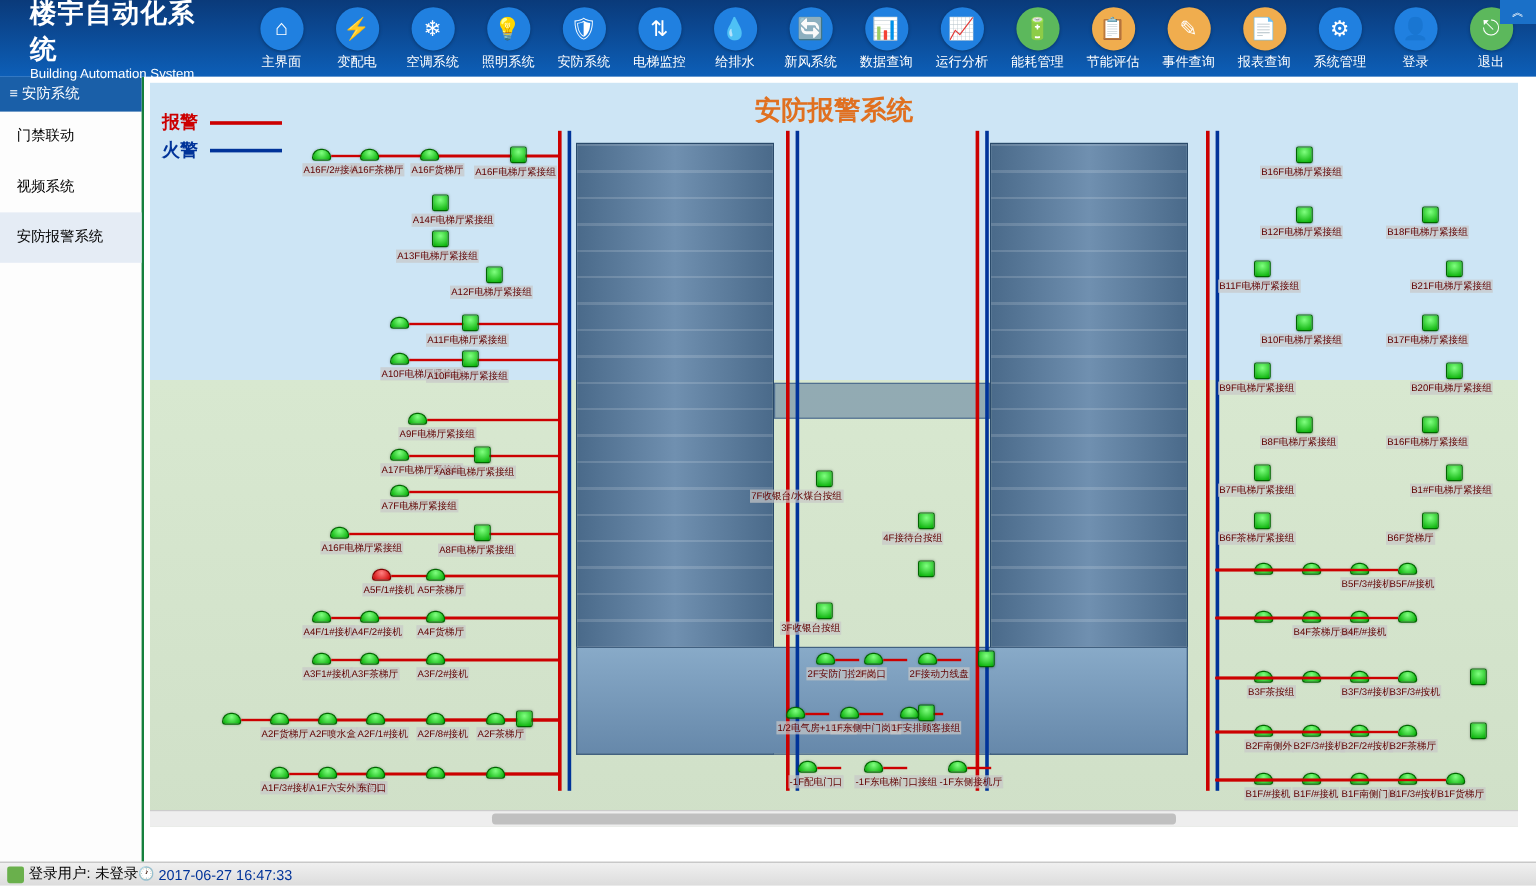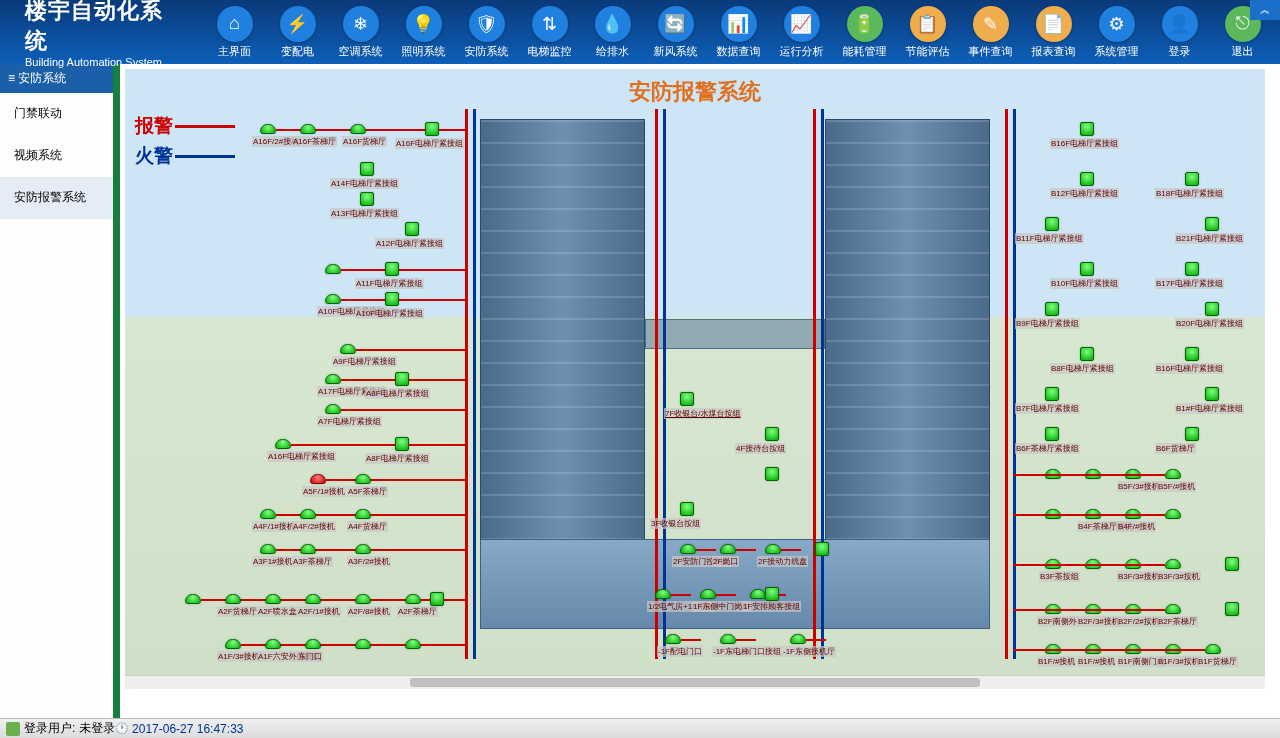--- a/index.html
+++ b/index.html
@@ -12,29 +12,29 @@
 .header-title .en { font-size: 11px; display: block; }
 .header-icons { display: flex; gap: 8px; margin-left: 20px; flex: 1; }
 .header-icon { width: 55px; display: flex; flex-direction: column; align-items: center; cursor: pointer; }
 .header-icon .icon-circle { width: 36px; height: 36px; background: #2080e0; border-radius: 50%; display: flex; align-items: center; justify-content: center; color: #fff; font-size: 18px; box-shadow: 0 1px 3px rgba(0,0,0,0.3); }
 .header-icon .icon-circle.green { background: #5cb85c; }
 .header-icon .icon-circle.orange { background: #f0ad4e; }
 .header-icon .label { color: #fff; font-size: 11px; margin-top: 2px; white-space: nowrap; }
 .header-corner { position: absolute; right: 0; top: 0; width: 30px; height: 20px; background: #1a70c8; display: flex; align-items: center; justify-content: center; color: #fff; font-size: 10px; }
 
 
-.sidebar { width: 120px; height: 654px; float: left; background: #fdfdfd; border-right: 7px solid #15803d; }
+.sidebar { width: 120px; height: 654px; float: left; background: #fdfdfd; border-right: 2px solid #15803d; }
 .sidebar-header { background: #1a5fa8; color: #fff; padding: 6px 8px; font-size: 12px; }
 .sidebar-item { padding: 12px 14px; font-size: 12px; cursor: pointer; border-bottom: 1px solid transparent; }
 .sidebar-item.active { background: #e5ecf5; }
 
 
 .main { margin-left: 120px; height: 654px; position: relative; overflow: auto; background: #fff; }
 .main-title { position: absolute; top: 8px; left: 50%; transform: translateX(-50%); font-size: 22px; color: #e07020; font-weight: bold; }
-.legend { position: absolute; top: 44px; left: 10px; font-size: 19px; }
+.legend { position: absolute; top: 24px; left: 10px; font-size: 15px; }
 .legend-row { display: flex; align-items: center; margin-bottom: 4px; }
 .legend-label { width: 40px; font-weight: bold; }
 .legend-line { width: 60px; height: 3px; }
 .legend-row.alarm .legend-label { color: #c00; }
 .legend-row.alarm .legend-line { background: #c00; }
 .legend-row.fire .legend-label { color: #003399; }
 .legend-row.fire .legend-line { background: #003399; }
 
 .diagram { position: relative; width: 1140px; height: 620px; margin-left: 5px; margin-top: 5px; }
 
@@ -194,21 +194,21 @@
         <div style="position: absolute; top: 60px; height: 2px; background: rgb(204, 0, 0); left: 151px; width: 189px;"></div>
         <div class="sensor" style="left: 175px; top: 55px;"></div>
         <div class="sensor-label" style="left: 167px; top: 67px;">A16F茶梯厅</div>
         <div style="position: absolute; top: 60px; height: 2px; background: rgb(204, 0, 0); left: 191px; width: 149px;"></div>
         <div class="sensor" style="left: 225px; top: 55px;"></div>
         <div class="sensor-label" style="left: 217px; top: 67px;">A16F货梯厅</div>
         <div style="position: absolute; top: 60px; height: 2px; background: rgb(204, 0, 0); left: 241px; width: 99px;"></div>
         <div class="sensor sq" style="left: 300px; top: 53px;"></div>
         <div class="sensor-label" style="left: 270px; top: 69px;">A16F电梯厅紧接组</div>
         <div class="sensor sq" style="left: 235px; top: 93px;"></div>
-        <div class="sensor-label" style="left: 205px; top: 109px;">A14F电梯厅紧接组</div>
+        <div class="sensor-label" style="left: 218px; top: 109px;">A14F电梯厅紧接组</div>
         <div class="sensor sq" style="left: 235px; top: 123px;"></div>
         <div class="sensor-label" style="left: 205px; top: 139px;">A13F电梯厅紧接组</div>
         <div class="sensor sq" style="left: 280px; top: 153px;"></div>
         <div class="sensor-label" style="left: 250px; top: 169px;">A12F电梯厅紧接组</div>
         <div class="sensor" style="left: 200px; top: 195px;"></div>
         <div style="position: absolute; top: 200px; height: 2px; background: rgb(204, 0, 0); left: 216px; width: 124px;"></div>
         <div class="sensor sq" style="left: 260px; top: 193px;"></div>
         <div class="sensor-label" style="left: 230px; top: 209px;">A11F电梯厅紧接组</div>
         <div class="sensor" style="left: 200px; top: 225px;"></div>
         <div class="sensor-label" style="left: 192px; top: 237px;">A10F电梯厅紧接组</div>
@@ -370,21 +370,21 @@
         <div class="sensor" style="left: 1000px; top: 575px;"></div>
         <div class="sensor-label" style="left: 992px; top: 587px;">B1F南侧门岗</div>
         <div style="position: absolute; top: 580px; height: 2px; background: rgb(204, 0, 0); left: 888px; width: 112px;"></div>
         <div class="sensor" style="left: 1040px; top: 575px;"></div>
         <div class="sensor-label" style="left: 1032px; top: 587px;">B1F/3#按机</div>
         <div style="position: absolute; top: 580px; height: 2px; background: rgb(204, 0, 0); left: 888px; width: 152px;"></div>
         <div class="sensor" style="left: 1080px; top: 575px;"></div>
         <div class="sensor-label" style="left: 1072px; top: 587px;">B1F货梯厅</div>
         <div style="position: absolute; top: 580px; height: 2px; background: rgb(204, 0, 0); left: 888px; width: 192px;"></div>
         <div class="sensor sq" style="left: 555px; top: 323px;"></div>
-        <div class="sensor-label" style="left: 539px; top: 339px; text-decoration: underline;">7F收银台/水煤台按组</div>
+        <div class="sensor-label" style="left: 500px; top: 339px;">7F收银台/水煤台按组</div>
         <div class="sensor sq" style="left: 640px; top: 358px;"></div>
         <div class="sensor-label" style="left: 610px; top: 374px;">4F接待台按组</div>
         <div class="sensor sq" style="left: 640px; top: 398px;"></div>
         <div class="sensor sq" style="left: 555px; top: 433px;"></div>
         <div class="sensor-label" style="left: 525px; top: 449px;">3F收银台按组</div>
         <div class="sensor" style="left: 555px; top: 475px;"></div>
         <div class="sensor-label" style="left: 547px; top: 487px;">2F安防门控制盘</div>
         <div style="position: absolute; top: 480px; height: 2px; background: rgb(204, 0, 0); left: 571px; width: 20px;"></div>
         <div class="sensor" style="left: 595px; top: 475px;"></div>
         <div class="sensor-label" style="left: 587px; top: 487px;">2F岗口</div>

